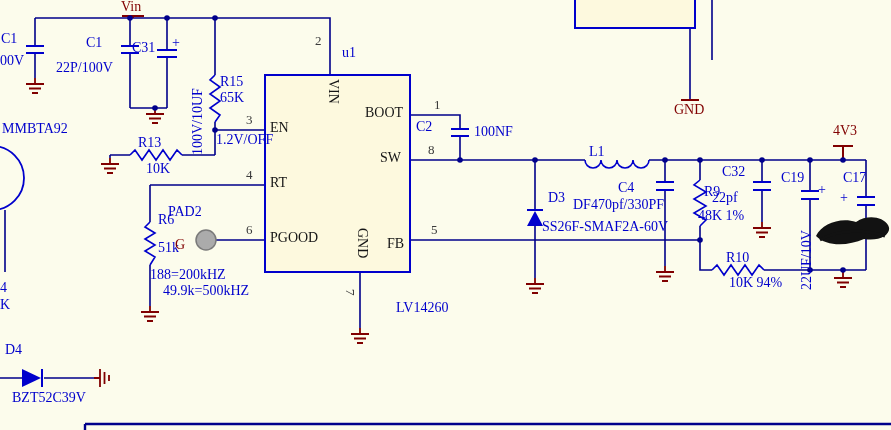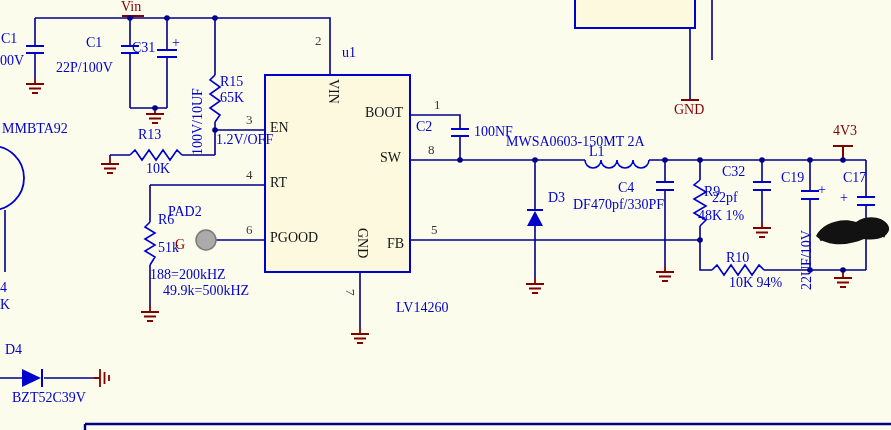--- a/index.html
+++ b/index.html
@@ -143,21 +143,21 @@
   <div class="t" style="left:0px;top:298px">K</div>
 
   <div class="t" style="left:86px;top:36px">C1</div>
   <div class="t" style="left:56px;top:61px">22P/100V</div>
   <div class="t" style="left:132px;top:41px">C31</div>
   <div class="t" style="left:172px;top:36px">+</div>
   <div class="t rot-ccw" style="left:191px;top:155px">100V/10UF</div>
 
   <div class="t" style="left:220px;top:75px">R15</div>
   <div class="t" style="left:220px;top:91px">65K</div>
-  <div class="t" style="left:138px;top:128px">R13</div>
+  <div class="t" style="left:138px;top:136px">R13</div>
   <div class="t" style="left:146px;top:162px">10K</div>
   <div class="t" style="left:216px;top:133px">1.2V/OFF</div>
 
   <div class="t" style="left:158px;top:213px">R6</div>
   <div class="t" style="left:158px;top:241px">51k</div>
   <div class="t" style="left:150px;top:268px">188=200kHZ</div>
   <div class="t" style="left:163px;top:284px">49.9k=500kHZ</div>
   <div class="t" style="left:168px;top:205px">PAD2</div>
   <div class="t net" style="left:175px;top:238px">G</div>
 
@@ -178,24 +178,24 @@
   <div class="t num" style="left:246px;top:168px">4</div>
   <div class="t num" style="left:246px;top:223px">6</div>
   <div class="t num" style="left:434px;top:98px">1</div>
   <div class="t num" style="left:428px;top:143px">8</div>
   <div class="t num" style="left:431px;top:223px">5</div>
   <div class="t num rot-cw" style="left:357px;top:289px">7</div>
 
   <div class="t" style="left:416px;top:120px">C2</div>
   <div class="t" style="left:474px;top:125px">100NF</div>
 
-  <div class="t" style="left:506px;top:135px">MWSA0603-150MT 2A</div>
   <div class="t" style="left:589px;top:145px">L1</div>
   <div class="t" style="left:548px;top:191px">D3</div>
   <div class="t" style="left:573px;top:198px">DF470pf/330PF</div>
+  <div class="t" style="left:542px;top:220px">SS26F-SMAF2A-60V</div>
   <div class="t" style="left:618px;top:181px">C4</div>
   <div class="t" style="left:704px;top:185px">R9</div>
   <div class="t" style="left:698px;top:209px">48K 1%</div>
   <div class="t" style="left:722px;top:165px">C32</div>
   <div class="t" style="left:712px;top:191px">22pf</div>
   <div class="t" style="left:781px;top:171px">C19</div>
   <div class="t" style="left:818px;top:183px">+</div>
   <div class="t rot-ccw" style="left:800px;top:290px">22UF/10V</div>
   <div class="t" style="left:843px;top:171px">C17</div>
   <div class="t" style="left:840px;top:191px">+</div>

